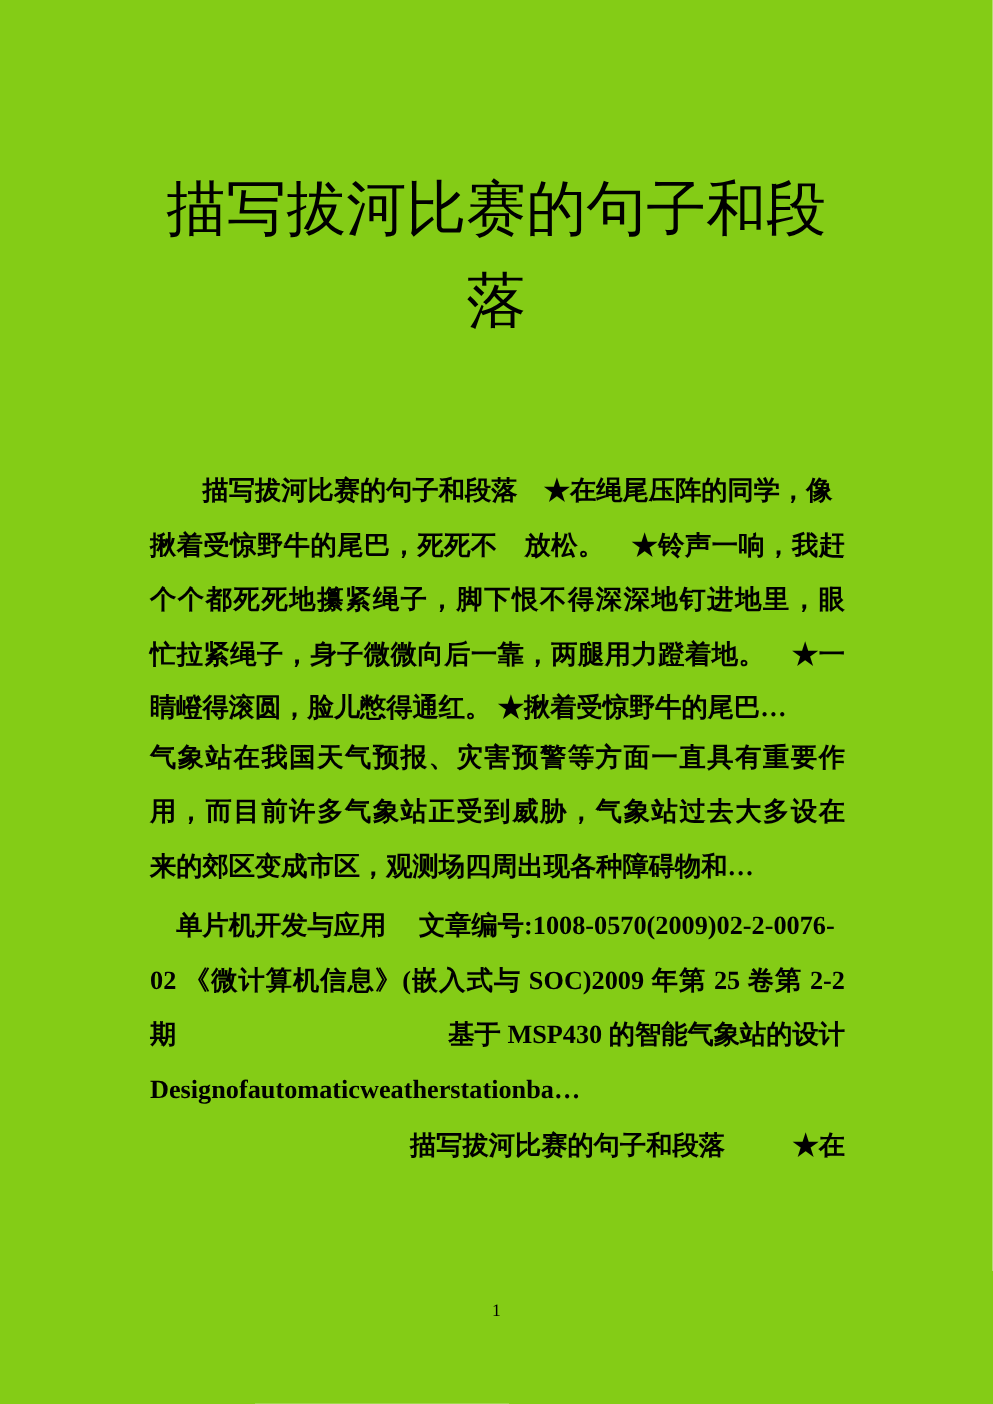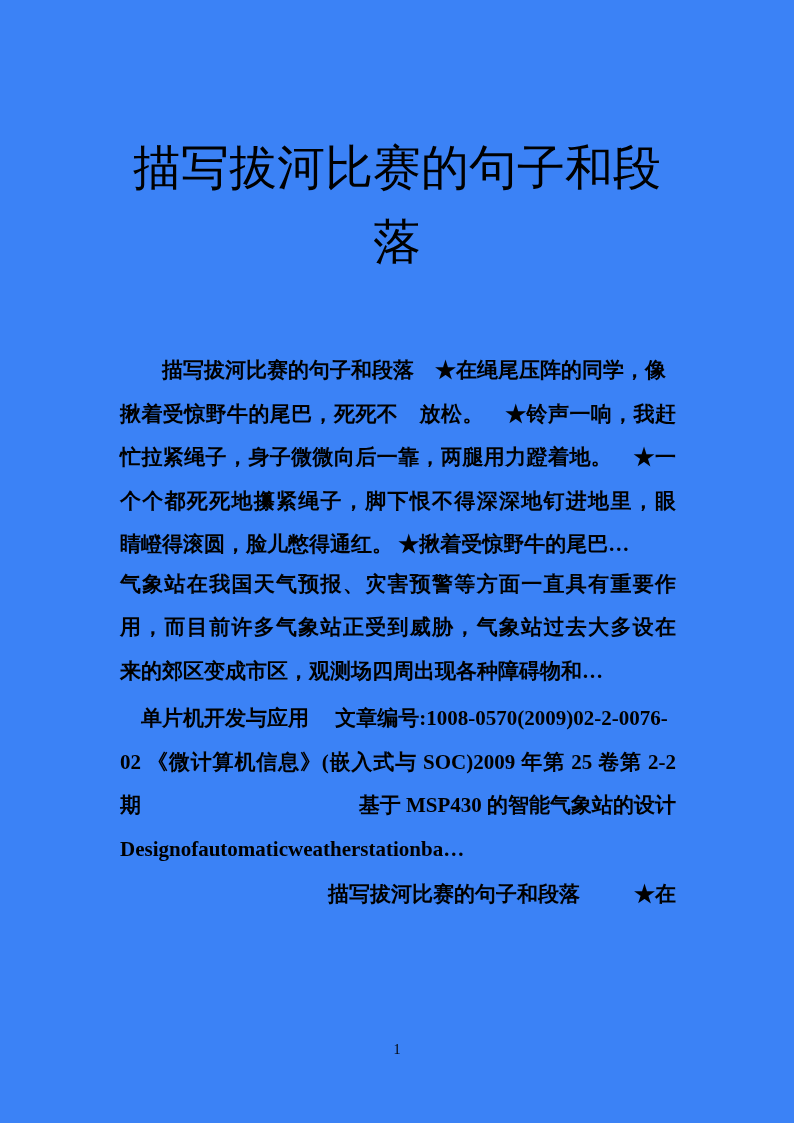--- a/index.html
+++ b/index.html
@@ -13,38 +13,38 @@
       position: relative;
       overflow: hidden;
       color: #000000;
       font-family: "Liberation Serif", "DejaVu Serif", serif;
     }
     .page {
       position: absolute;
       left: 0; top: 0;
       width: 794px;
       height: 1123px;
-      background: #3b82f6;
+      background: #84cc16;
     }
     .title {
       position: absolute;
       left: 110px;
       top: 138px;
       width: 574px;
       text-align: center;
       font-size: 48px;
       line-height: 60px;
       font-weight: normal;
       margin: 0;
       letter-spacing: 0px;
     }
     .body-text {
       position: absolute;
       left: 120px;
-      top: 349px;
+      top: 371px;
       width: 556px;
       font-size: 21px;
       font-weight: bold;
       line-height: 43.5px;
     }
     .line {
       display: block;
       white-space: pre;
       height: 43.5px;
       overflow: visible;
@@ -81,22 +81,22 @@
   <h1 class="title">
     <span class="line" style="height:60px;">描写拔河比赛的句子和段</span>
     <span class="line" style="height:60px;margin-top:14px;">落</span>
   </h1>
 
   <div class="body-text">
 
     <div>
       <span class="line indent">描写拔河比赛的句子和段落　★在绳尾压阵的同学，像</span>
       <span class="line justify">揪着受惊野牛的尾巴，死死不　放松。　★铃声一响，我赶</span>
+      <span class="line justify">个个都死死地攥紧绳子，脚下恨不得深深地钉进地里，眼</span>
       <span class="line justify">忙拉紧绳子，身子微微向后一靠，两腿用力蹬着地。　★一</span>
-      <span class="line justify">个个都死死地攥紧绳子，脚下恨不得深深地钉进地里，眼</span>
       <span class="line">睛嶝得滚圆，脸儿憋得通红。 ★揪着受惊野牛的尾巴…</span>
     </div>
 
     <div style="margin-top:-4px;">
       <span class="line justify">气象站在我国天气预报、灾害预警等方面一直具有重要作</span>
       <span class="line justify">用，而目前许多气象站正受到威胁，气象站过去大多设在</span>
       <span class="line">来的郊区变成市区，观测场四周出现各种障碍物和…</span>
     </div>
 
     <div style="margin-top:4px;">

